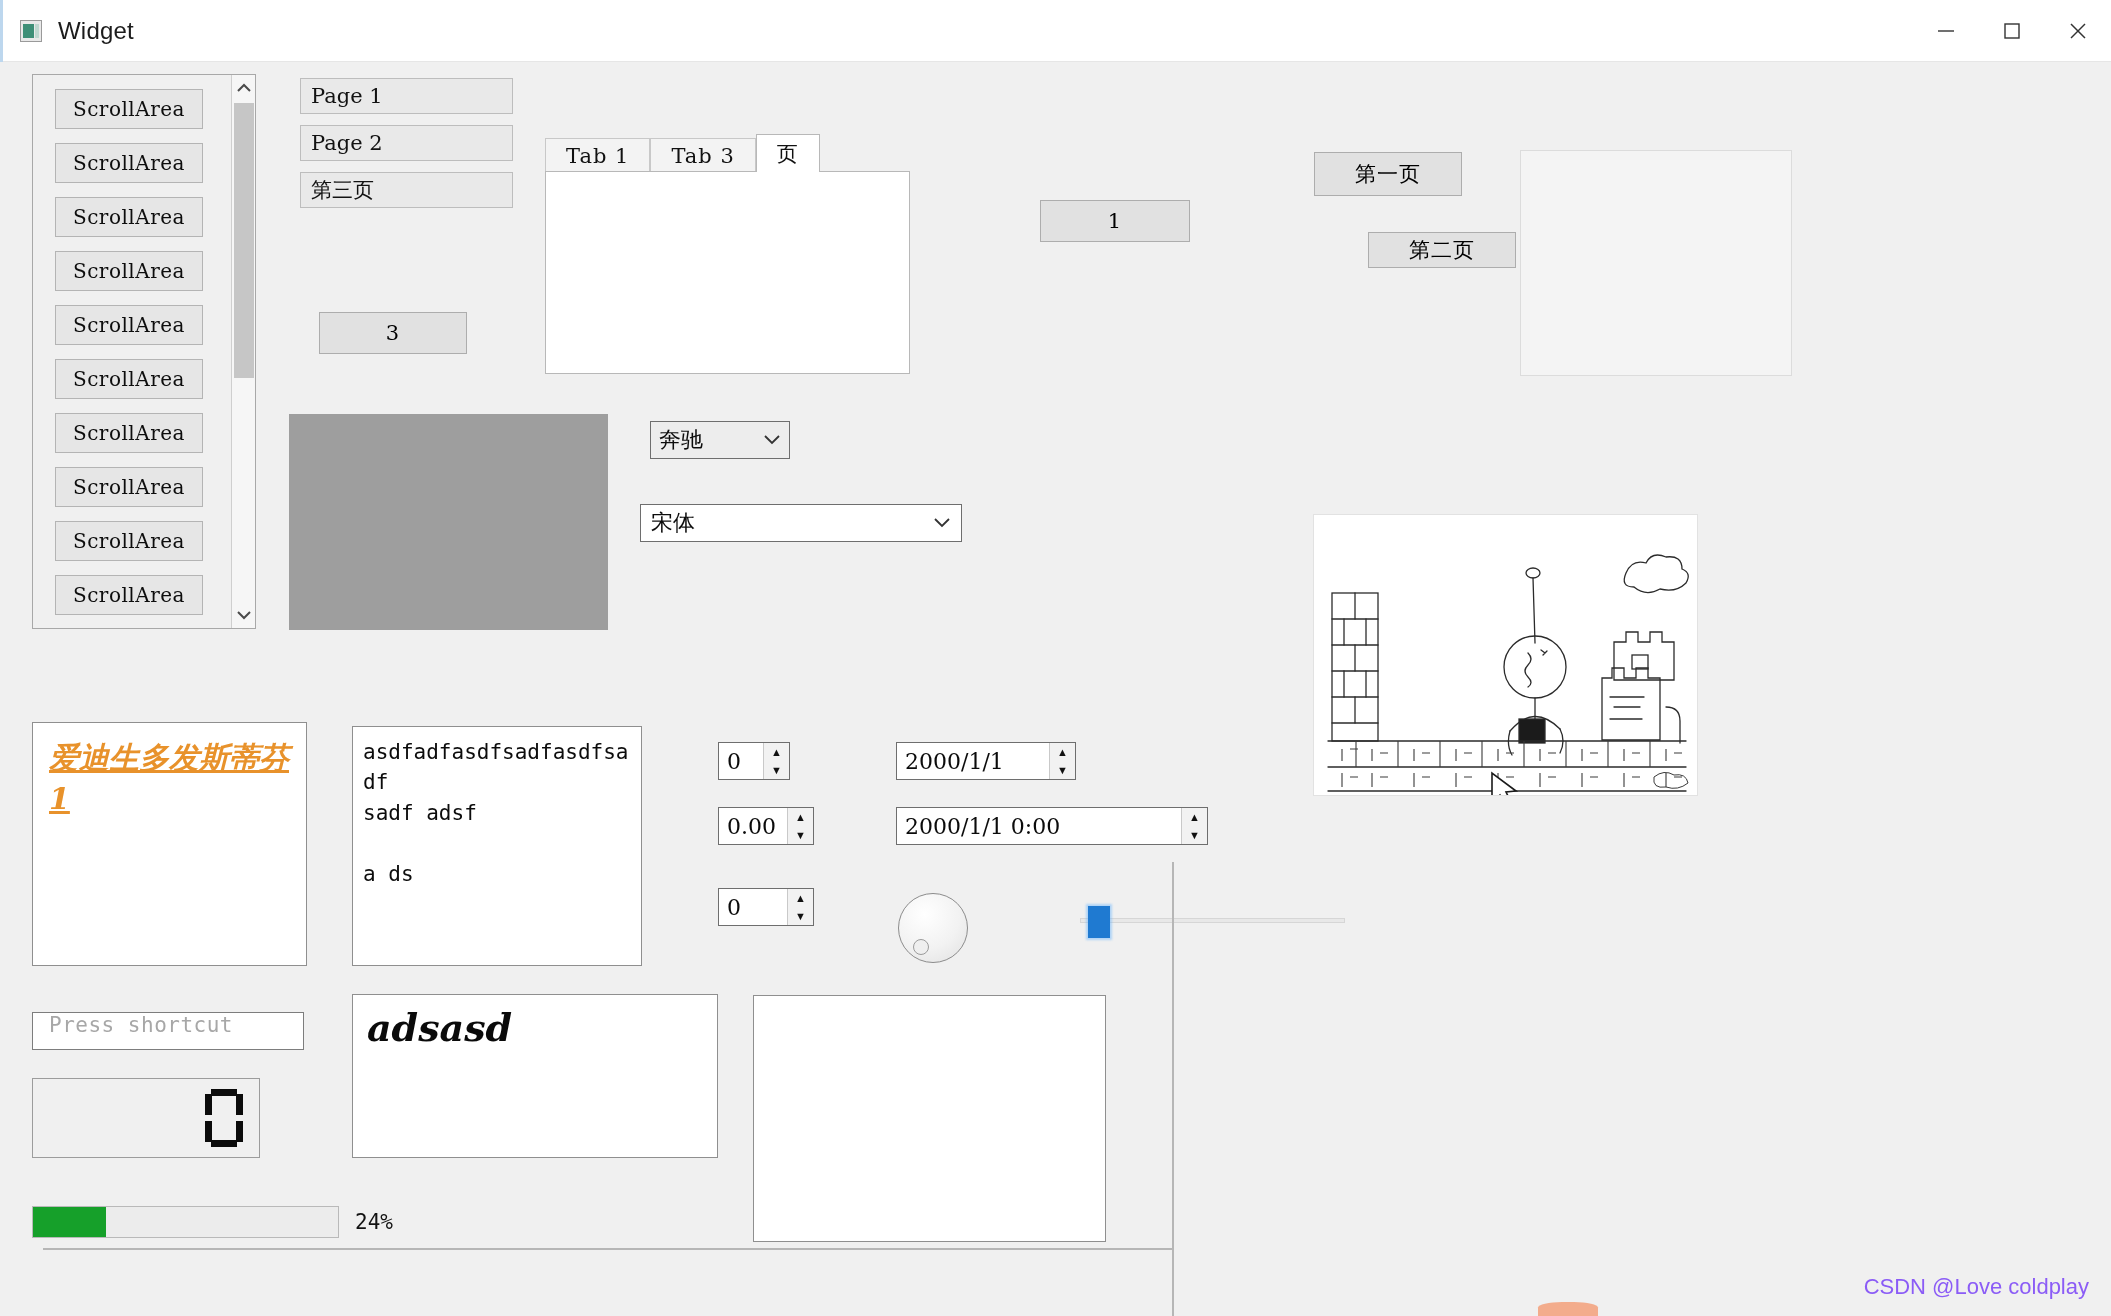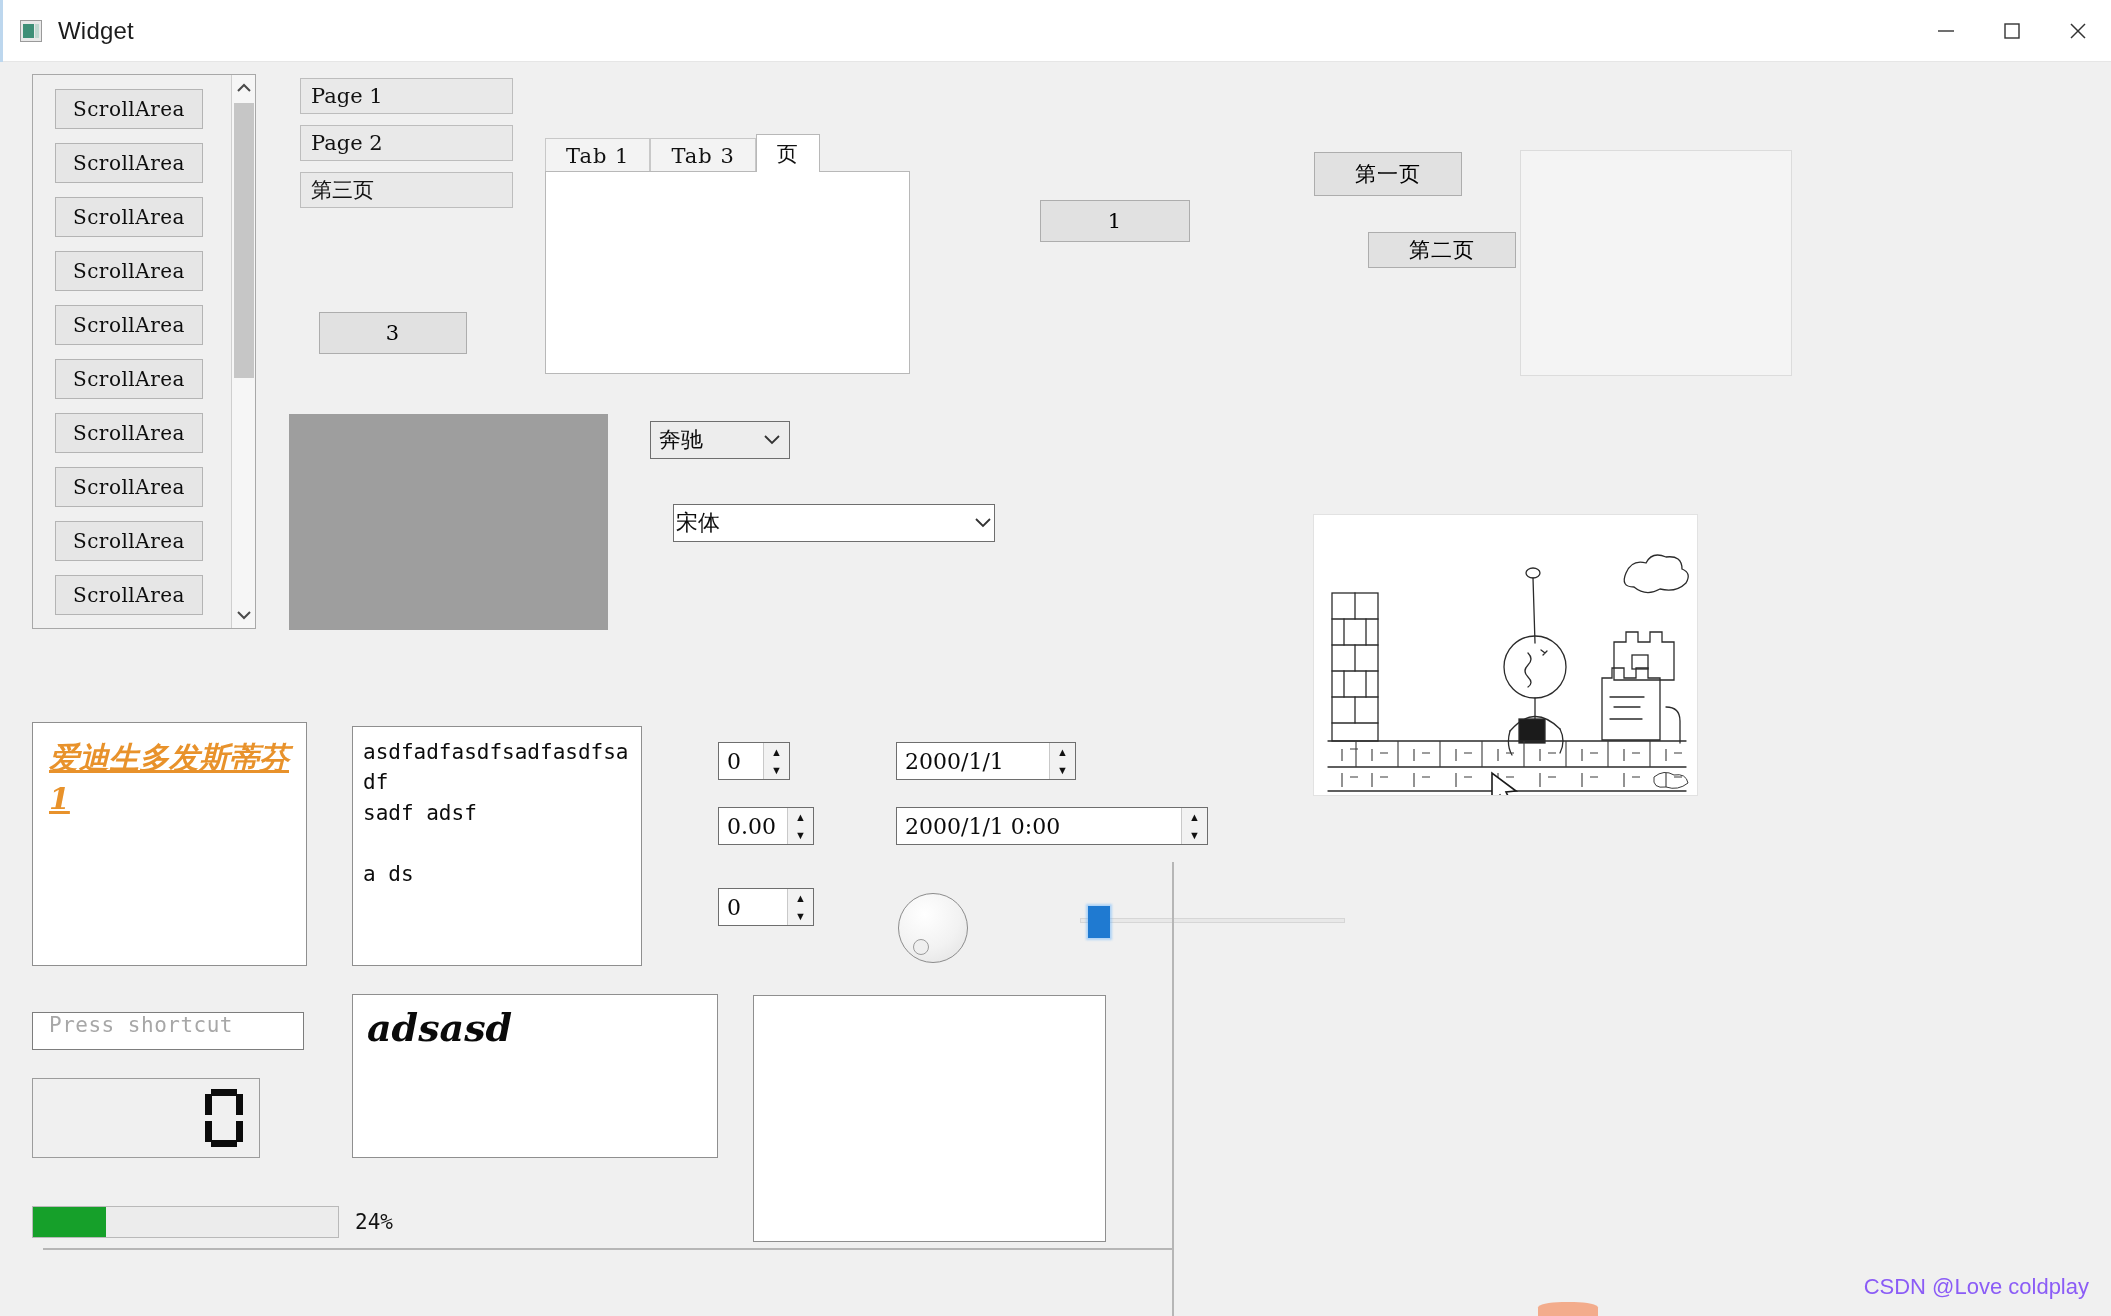--- a/index.html
+++ b/index.html
@@ -124,21 +124,21 @@
 
   
   #combo-car{
     position:absolute; left:650px; top:359px; width:140px; height:38px;
     background:#ededed; border:1px solid #6e6e6e;
     display:flex; align-items:center; padding:0 8px;
   }
   #combo-font{
     position:absolute; left:640px; top:442px; width:322px; height:38px;
     background:#ffffff; border:1px solid #6e6e6e;
-    display:flex; align-items:center; padding:0 2px;margin-left:33px;
+    display:flex; align-items:center; padding:0 10px;
   }
   .combo-text{ font-family:"DejaVu Serif", serif; font-size:22px; color:#0c0c0c; flex:1;}
   .chev{ color:#333; font-size:16px; }
 
   
   #picture-box{
     position:absolute; left:1313px; top:452px; width:385px; height:282px;
     background:#fbfbfb; border:1px solid #e2e2e2; overflow:hidden;
   }
 

